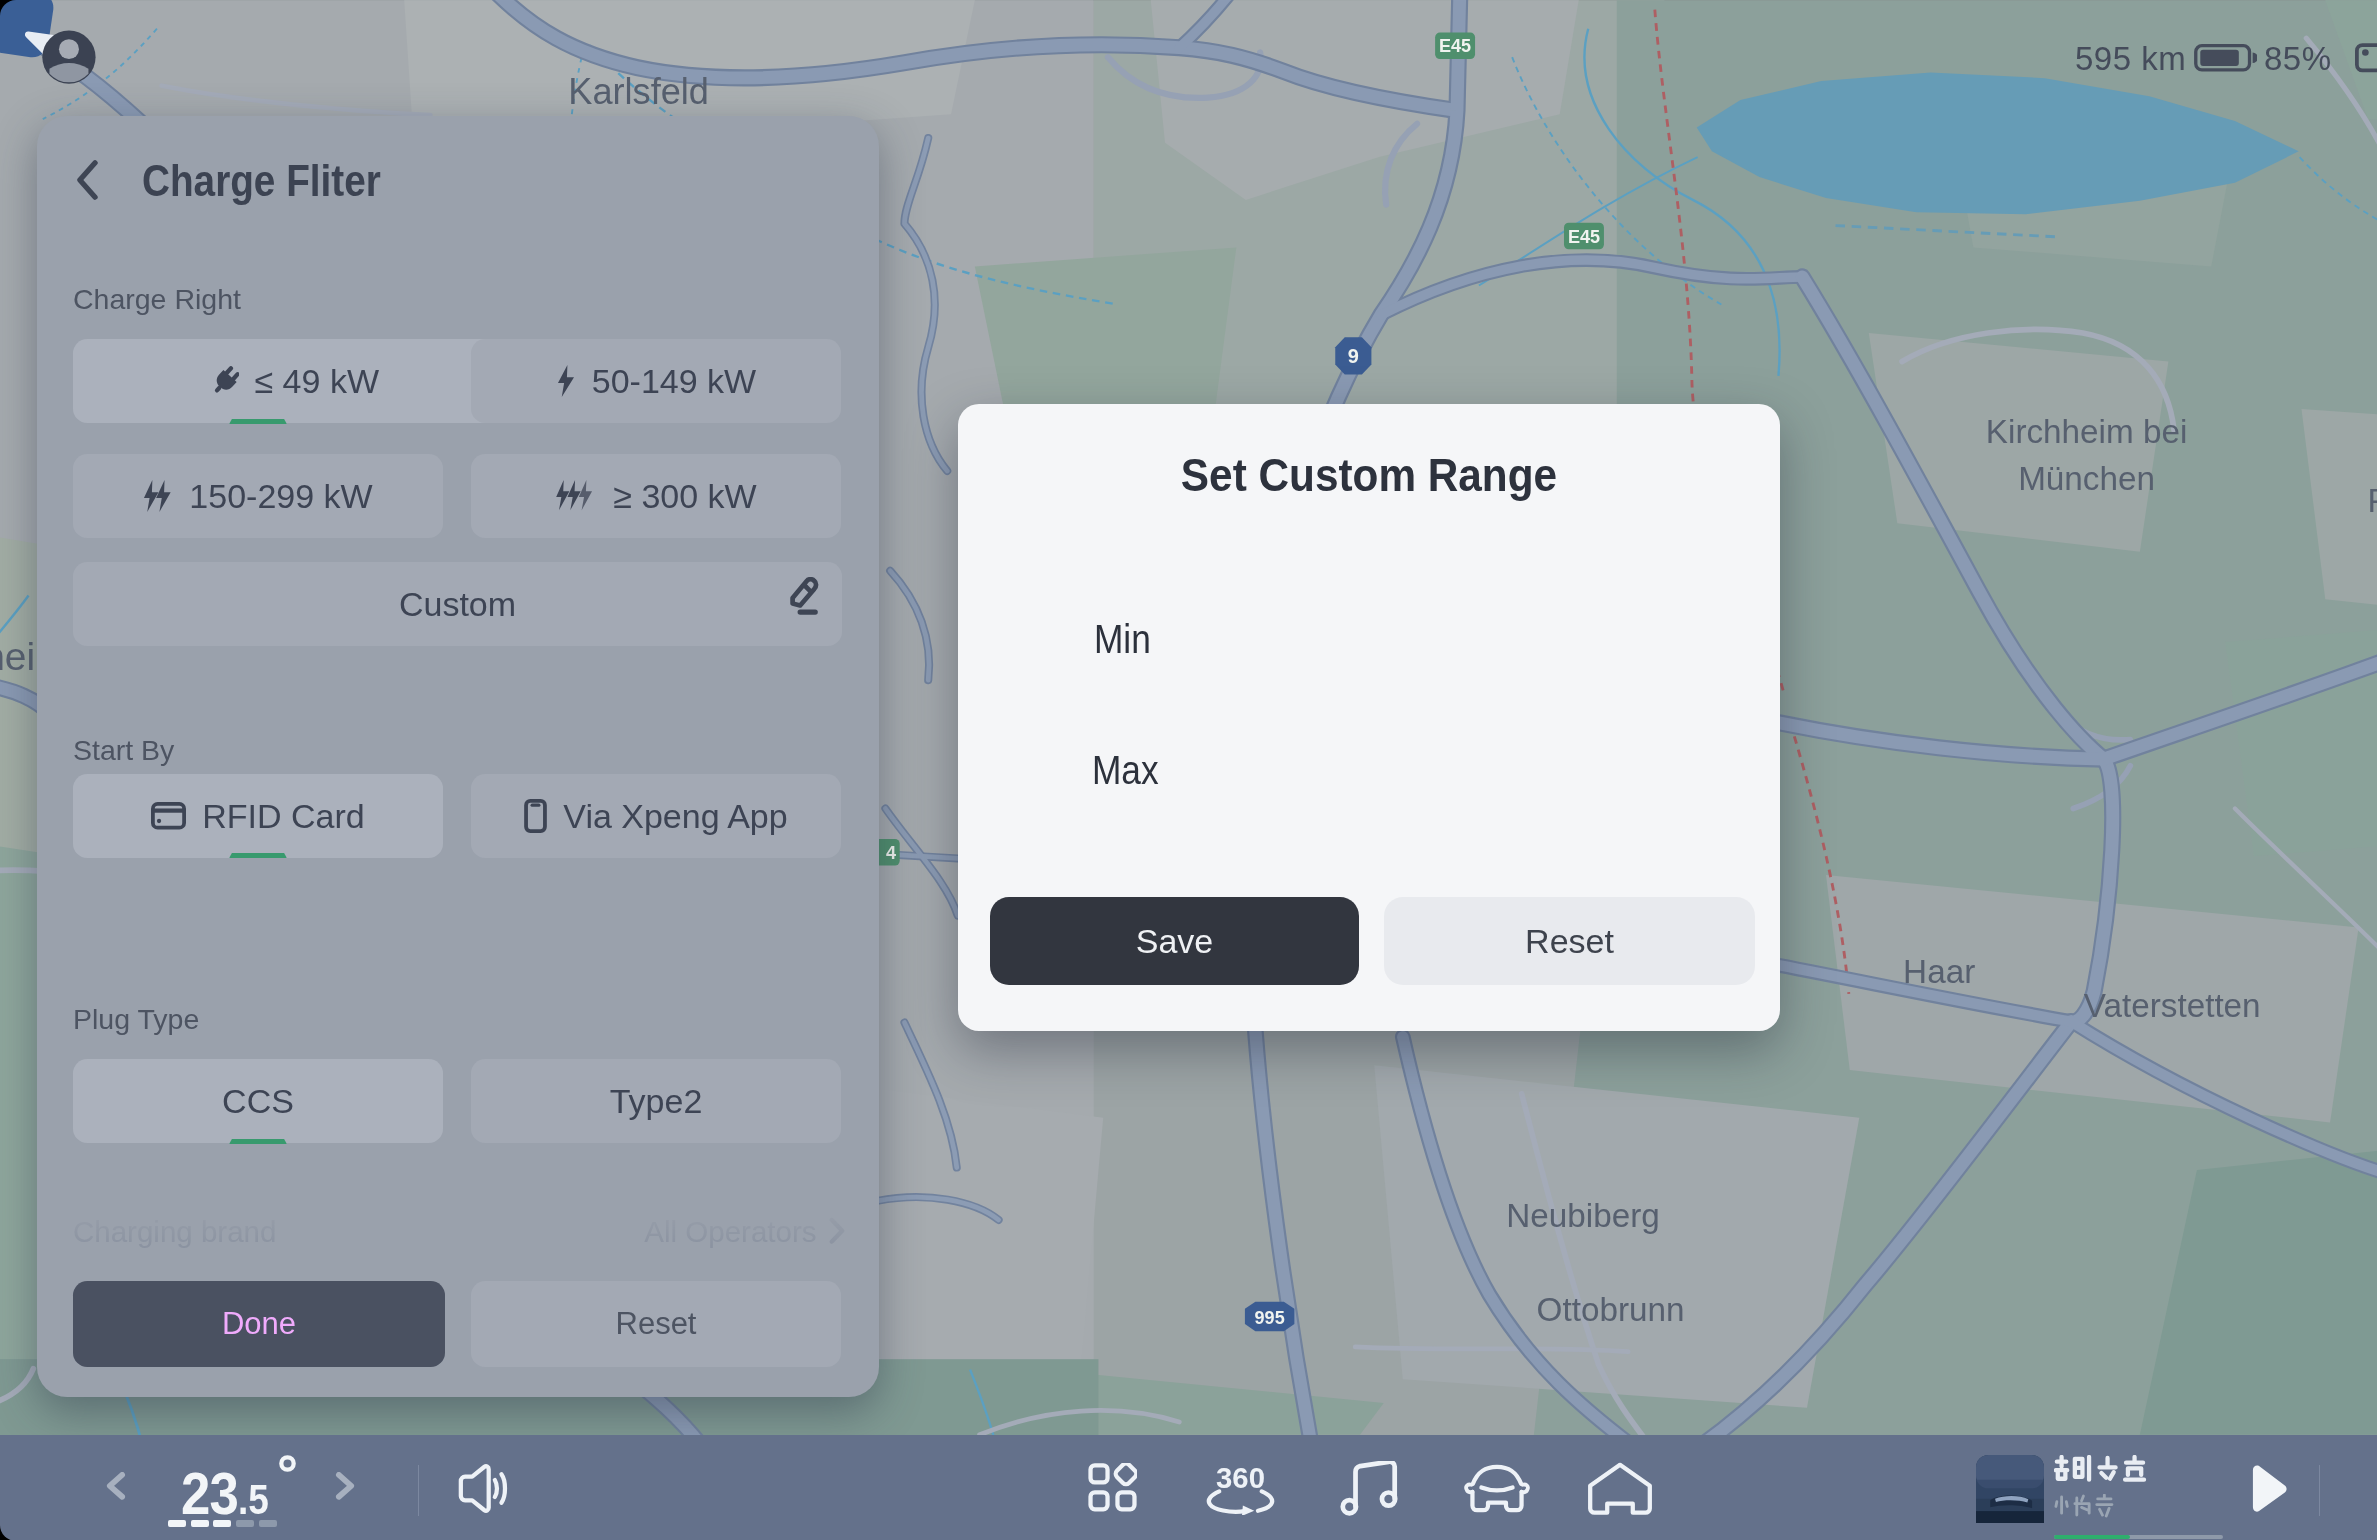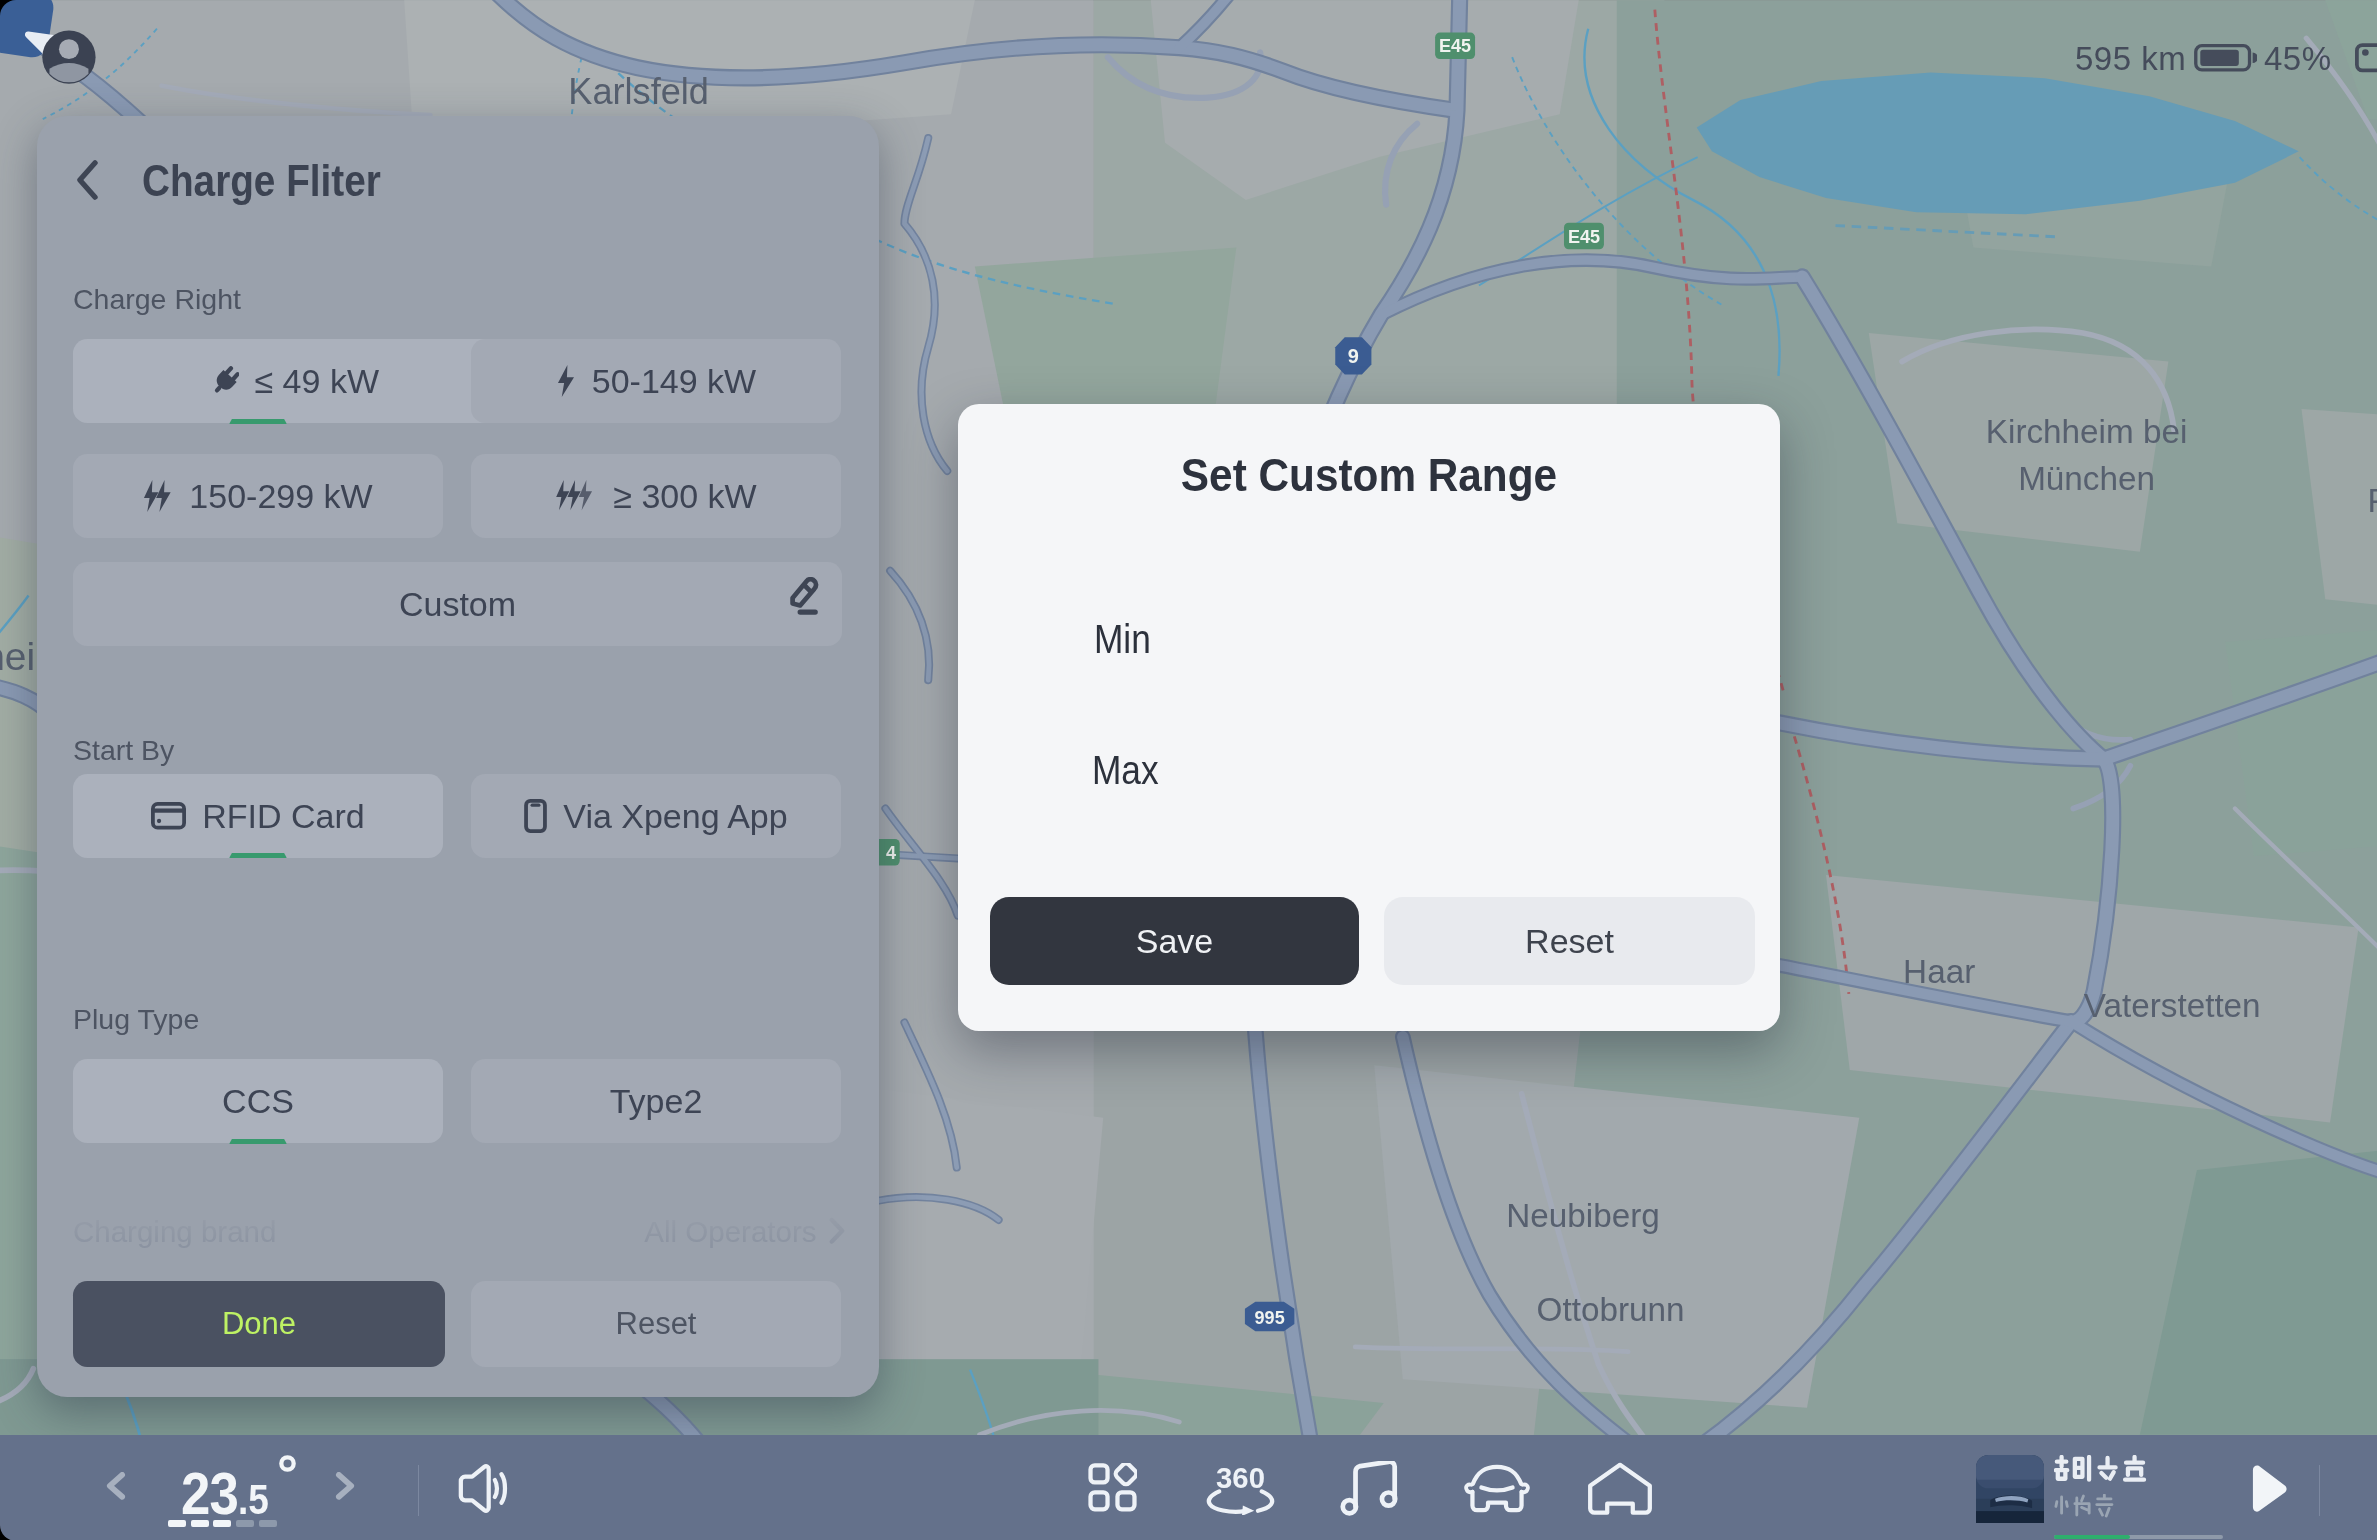--- a/index.html
+++ b/index.html
@@ -14,21 +14,21 @@
   #panel { position:absolute; left:37px; top:116px; width:842px; height:1281px;
            background:#9aa1ac; border-radius:30px; box-shadow:0 14.3px 43px rgba(40,50,70,.42); }
   #panel .sec { position:absolute; left:36px; font-size:28.5px; color:#4d5462;text-align:center; }
   .pbtn { position:absolute; border-radius:14.3px; background:#a3a9b4; display:flex;
           align-items:center; justify-content:center; color:#3d4454; font-size:34px; }
   .pbtn.sel { background:#abb1bc; }
   .pbtn .ic { margin-right:16px; display:flex; }
   .grnline { position:absolute; width:58px; height:5.2px; background:#389a6e;
              left:192px; border-radius:1px; clip-path:polygon(5% 0,95% 0,100% 100%,0 100%); }
   #done { position:absolute; left:36px; width:372px; top:1165px; height:86px; border-radius:14.3px;
-          background:#4a5161; color:#bef264; font-size:31px; display:flex; align-items:center; justify-content:center; }
+          background:#4a5161; color:#f0abfc; font-size:31px; display:flex; align-items:center; justify-content:center; }
   #presetR { position:absolute; left:434px; width:370px; top:1165px; height:86px; border-radius:14.3px;
           background:#a3a9b4; color:#4d5462; font-size:31px; display:flex; align-items:center; justify-content:center; }
   
   #modal { position:absolute; left:958px; top:404px; width:822px; height:627px;
            background:#f5f6f8; border-radius:21px; box-shadow:0 19px 52px rgba(25,32,48,.38);padding-left:21px; }
   #modal h1 { position:absolute; left:0; right:0; top:44px; text-align:center;
               font-size:46px; font-weight:700; color:#2d323d; letter-spacing:0;
               transform:scaleX(.92); }
   .steprow { position:absolute; left:240px; width:474px; height:86px; background:#e8eaee; border-radius:23px; }
   .steplabel { position:absolute; font-size:41px; color:#2c313c; transform:scaleX(.86); transform-origin:left center; }
@@ -205,21 +205,21 @@
   </g>
 </svg>
 
 <div id="status">
   <div class="txt" style="left:2075px; top:40px;">595 km</div>
   <svg class="abs" style="left:2194px; top:44px;" width="63" height="27.6" viewBox="0 0 132 58">
     <rect x="3.5" y="3.5" width="113" height="51" rx="13" fill="none" stroke="#454c5b" stroke-width="7"></rect>
     <rect x="13" y="12" width="81" height="34" rx="6" fill="#454c5b"></rect>
     <path d="M123,18 a10,10 0 0,1 0,22 Z" fill="#454c5b"></path>
   </svg>
-  <div class="txt" style="left:2264px; top:40px;">45%</div>
+  <div class="txt" style="left:2264px; top:40px;">85%</div>
   <svg class="abs" style="left:2355px; top:43px;" width="50" height="29.5" viewBox="0 0 106 62">
     <rect x="4" y="4" width="66" height="54" rx="12" fill="none" stroke="#454c5b" stroke-width="8"></rect>
     <circle cx="22" cy="20" r="7" fill="#454c5b"></circle>
     <path d="M70,22 L98,8 L98,54 L70,40" fill="none" stroke="#454c5b" stroke-width="8" stroke-linejoin="round"></path>
   </svg>
 
 </div>
 
 <div id="panel">
 

